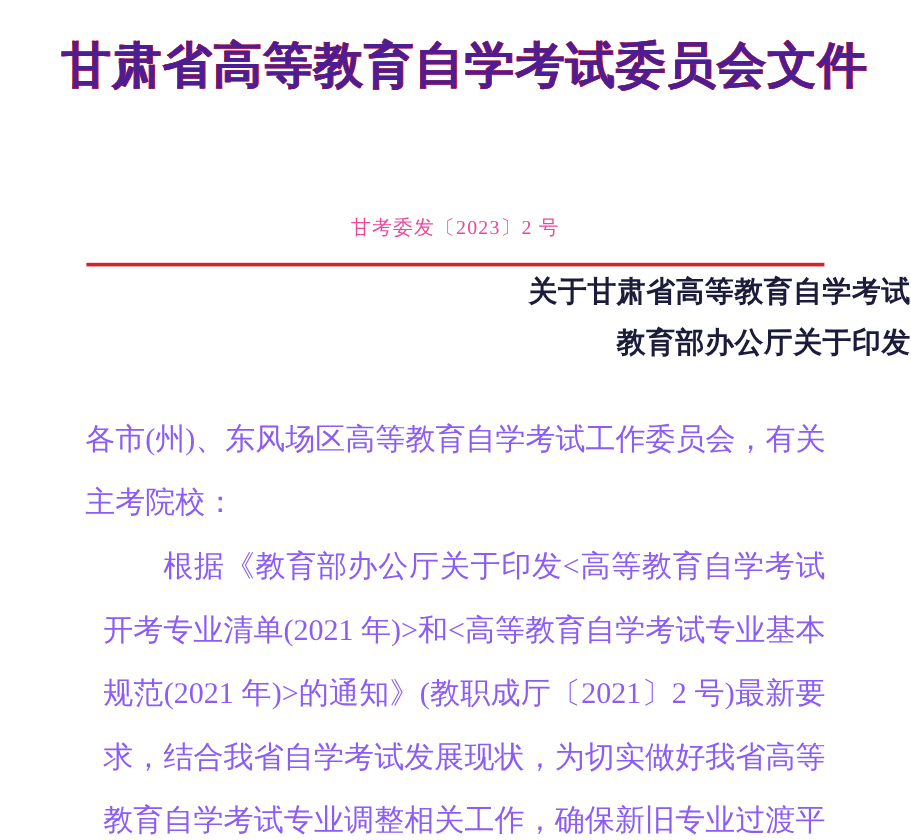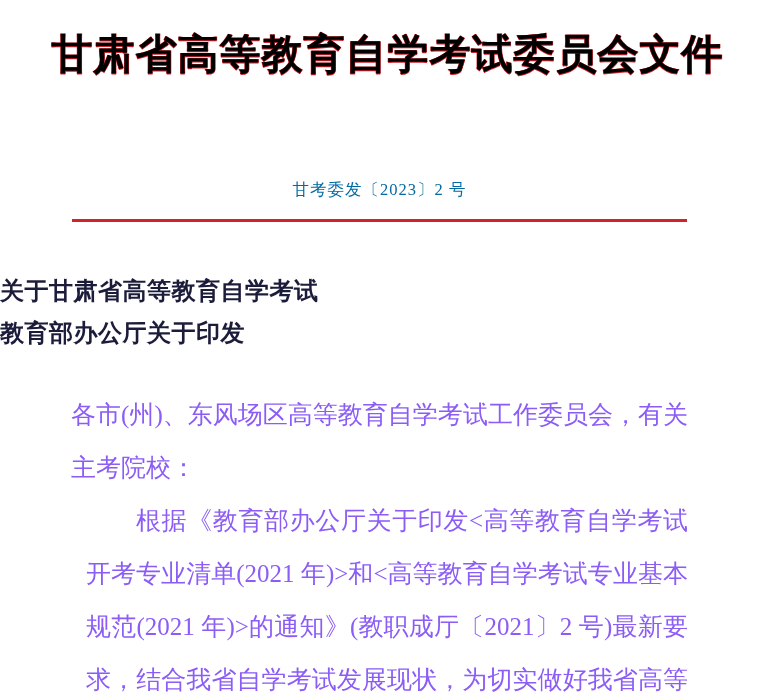--- a/index.html
+++ b/index.html
@@ -15,48 +15,47 @@
   }
   .page {
     position: relative;
     width: 759px;
     height: 700px;
     background: #ffffff;
     box-sizing: border-box;
   }
   .masthead {
     text-align: center;
-    color: #000000;
+    color: #4c1d95;
     font-family: "DejaVu Serif", "Liberation Serif", serif;
     font-weight: bold;
     font-size: 41px;
     letter-spacing: 1px;
     line-height: 1;
     padding-top: 34px;
     white-space: nowrap;
     text-shadow: 0.6px 0 0 #d2232a, -0.6px 0 0 #d2232a, 0 0.5px 0 #d2232a;
     padding-left: 16px;
   }
   .doc-number {
     text-align: center;
     font-size: 16.5px;
-    color: #0369a1;
+    color: #ec4899;
     margin-top: 104px;
     letter-spacing: 1px;
     font-family: "Liberation Serif", "DejaVu Serif", serif;
   }
   .red-rule {
     margin: 18px auto 0 auto;
     width: 615px;
     height: 3px;
     background: #d2232a;
   }
   .title-block {
-    text-align: left;
-    margin-top: 48px;
+    text-align: right;
     color: #1b1b3a;
     font-weight: bold;
     font-size: 24px;
     line-height: 1.75;
     font-family: "DejaVu Serif", "Liberation Serif", serif;
     letter-spacing: 0.5px;
   }
   .title-line {
     display: block;
   }

